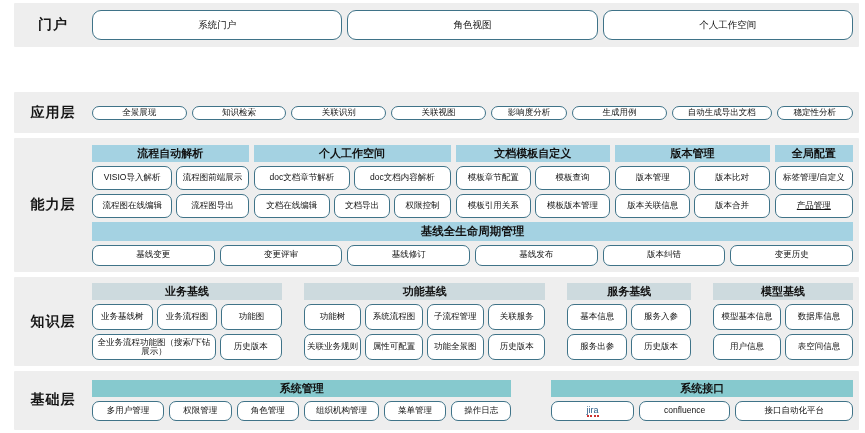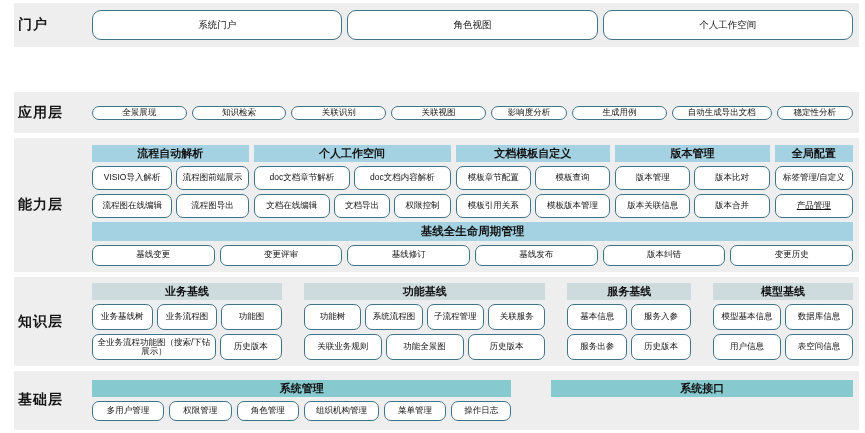--- a/index.html
+++ b/index.html
@@ -21,21 +21,21 @@
   }
   .layer{
     display:flex;
     align-items:center;
     background:#eeeeee;
     box-sizing:border-box;
     border-radius:1px;
   }
   .layer-label{
     flex:0 0 78px;
-    text-align:left;
+    text-align:center;
     font-size:14px;
     font-weight:bold;
     letter-spacing:1px;
     color:#161616;
     padding:0 4px;
     box-sizing:border-box;
   }
   .layer-body{
     flex:1 1 auto;
     display:flex;
@@ -251,20 +251,21 @@
         <div class="kn-col" style="flex:2.62 1 0;">
           <div class="ghead gray">功能基线</div>
           <div class="sub">
             <div class="pill" style="flex:1 1 0;">功能树</div>
             <div class="pill" style="flex:1 1 0;">系统流程图</div>
             <div class="pill" style="flex:1 1 0;">子流程管理</div>
             <div class="pill" style="flex:1 1 0;">关联服务</div>
           </div>
           <div class="sub">
             <div class="pill" style="flex:1 1 0;">关联业务规则</div>
+            <div class="pill" style="flex:1 1 0;">属性可配置</div>
             <div class="pill" style="flex:1 1 0;">功能全景图</div>
             <div class="pill" style="flex:1 1 0;">历史版本</div>
           </div>
         </div>
 
         <div class="kn-col" style="flex:1.34 1 0;">
           <div class="ghead gray">服务基线</div>
           <div class="sub">
             <div class="pill" style="flex:1 1 0;">基本信息</div>
             <div class="pill" style="flex:1 1 0;">服务入参</div>
@@ -303,19 +304,26 @@
             <div class="pill" style="flex:0.86 1 0;text-align:right;">权限管理</div>
             <div class="pill" style="flex:0.86 1 0;">角色管理</div>
             <div class="pill" style="flex:1.04 1 0;">组织机构管理</div>
             <div class="pill" style="flex:0.86 1 0;">菜单管理</div>
             <div class="pill" style="flex:0.82 1 0;">操作日志</div>
           </div>
         </div>
 
         <div class="base-col" style="flex:1.18 1 0;">
           <div class="ghead teal">系统接口</div>
+          <div class="sub">
+            <div class="pill" style="flex:1 1 0;">
+                <span class="jira-txt">jira</span>
+              </div>
+            <div class="pill" style="flex:1.12 1 0;">confluence</div>
+            <div class="pill" style="flex:1.46 1 0;">接口自动化平台</div>
+          </div>
         </div>
 
       </div>
     </div>
   </div>
 
 </div>
 
 </body></html>

